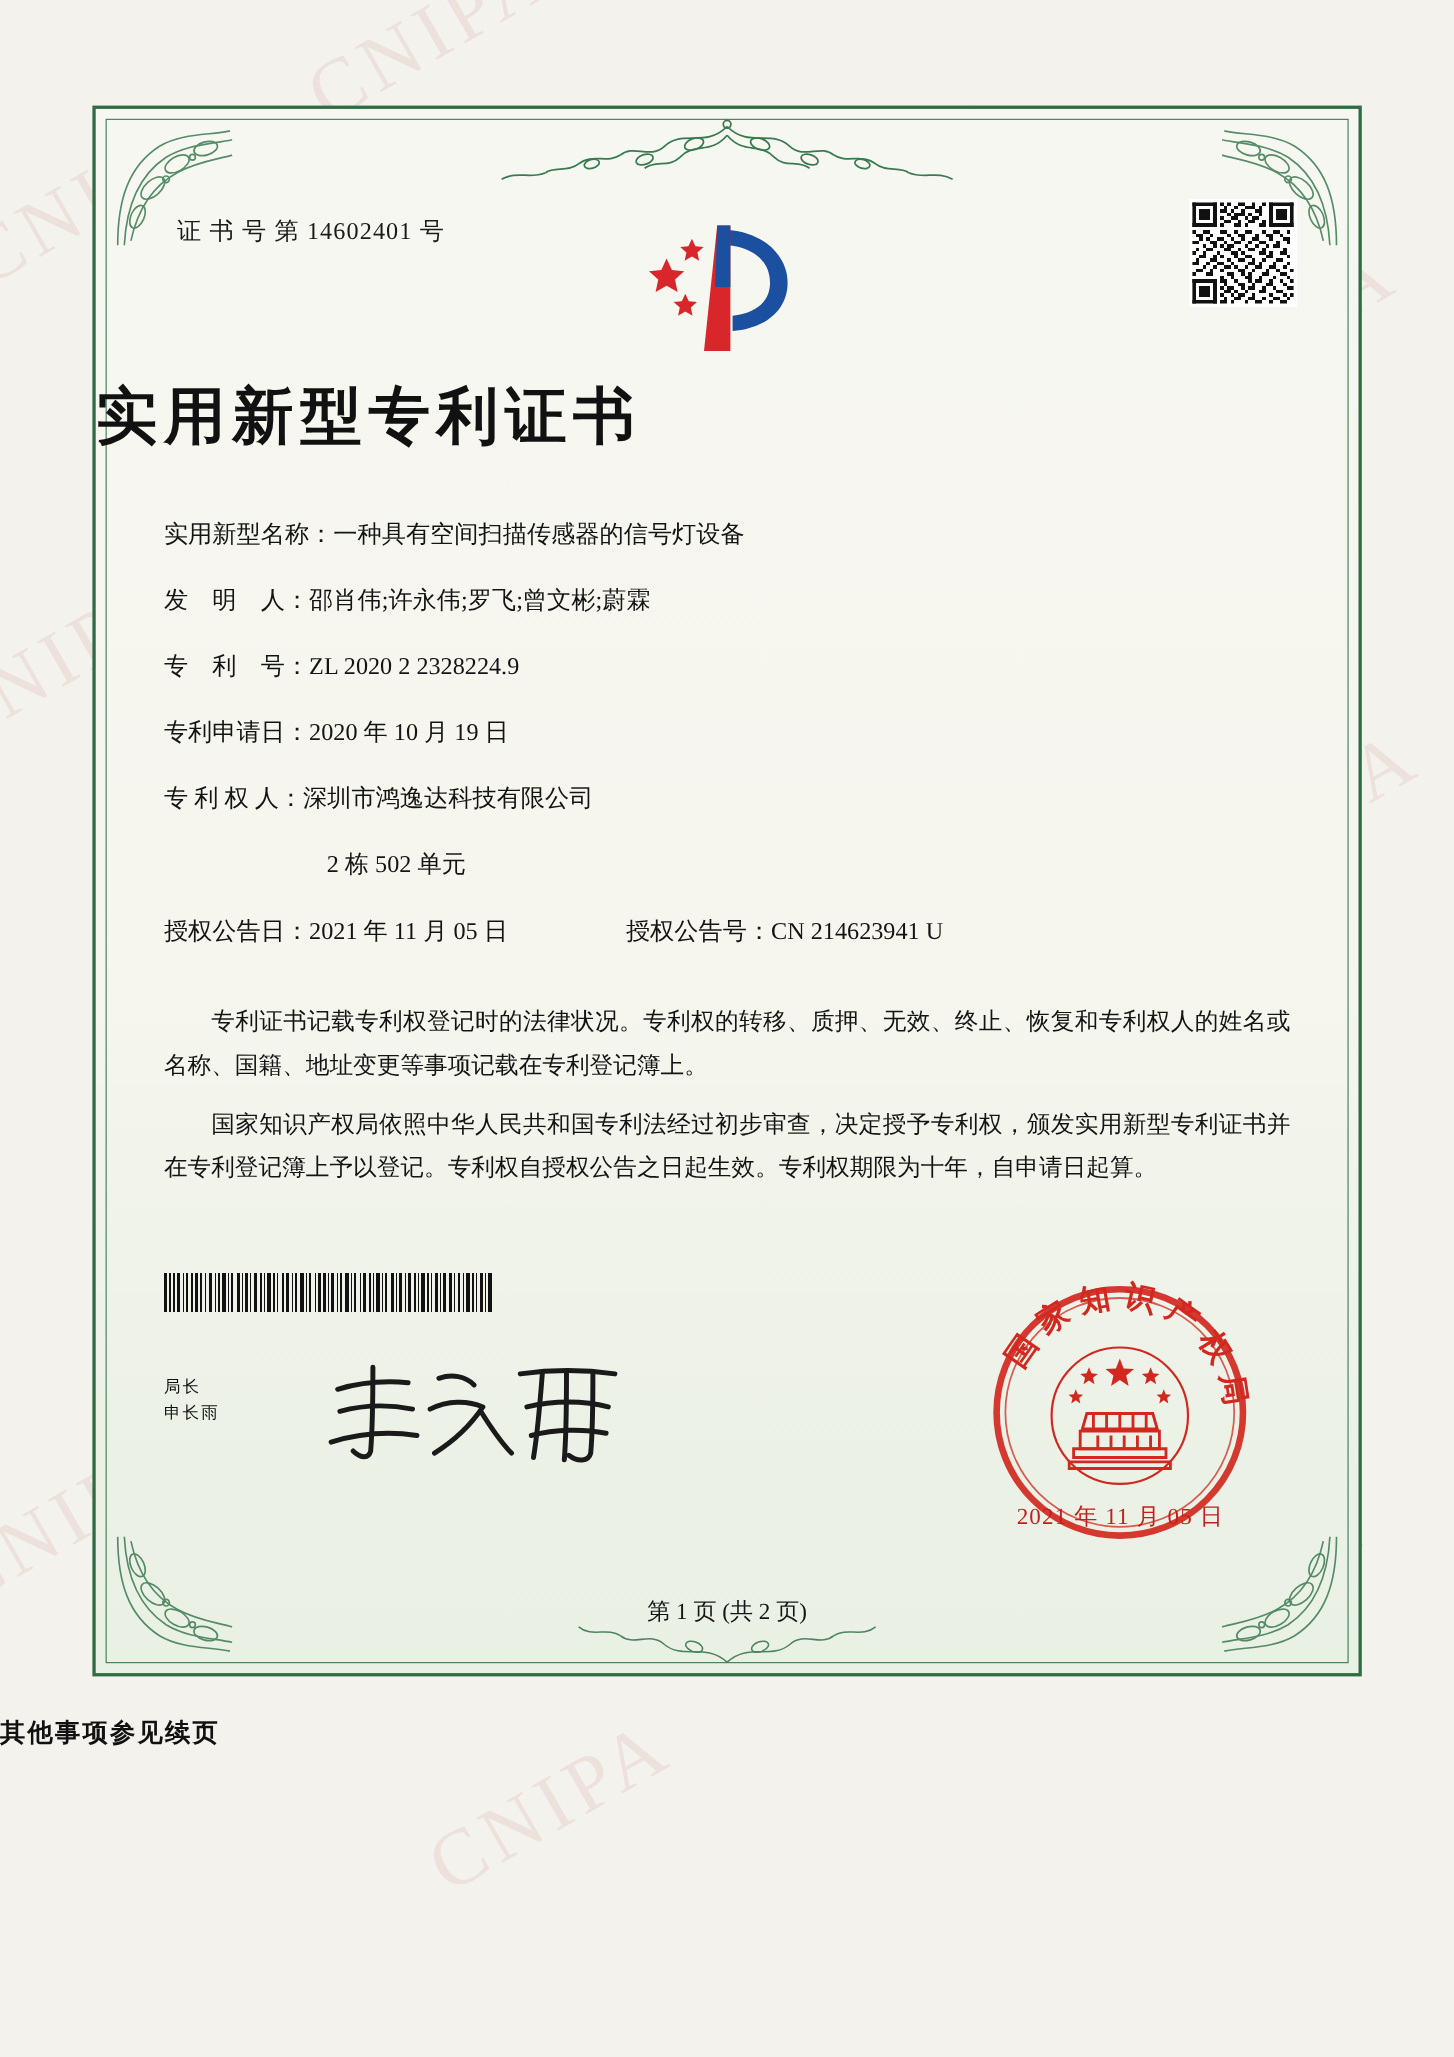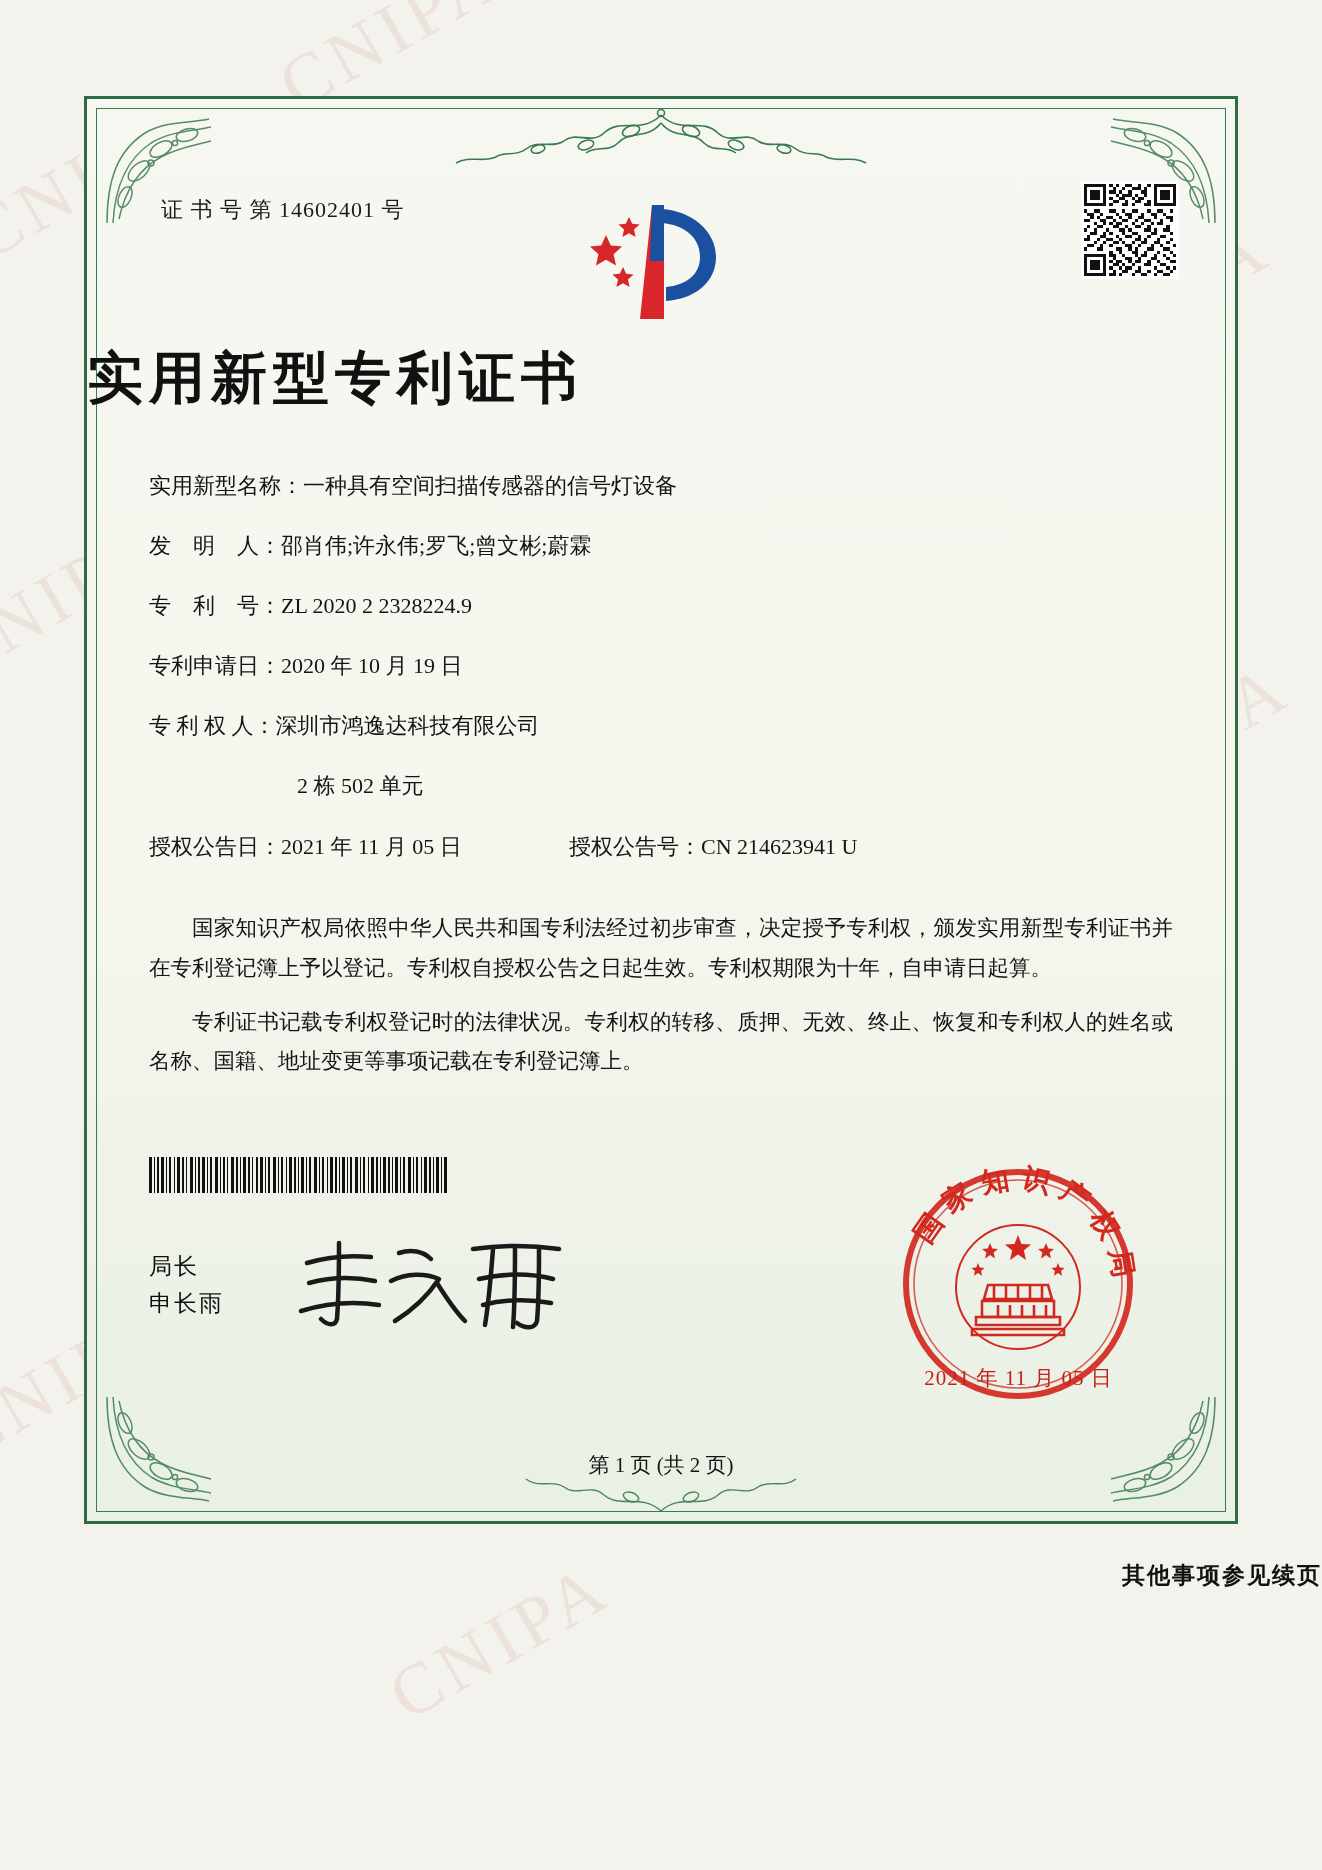--- a/index.html
+++ b/index.html
@@ -195,21 +195,21 @@
     width: 300px;
     height: 36px;
   }
   .barcode svg { width: 100%; height: 100%; display: block; }
 
   
   .sig-block {
     position: absolute;
     left: 62px;
     top: 1150px;
-    font-size: 23px;
+    font-size: 15px;
     line-height: 1.6;
     color: #111;
     letter-spacing: 2px;
   }
   .signature {
     position: absolute;
     left: 200px;
     top: 1128px;
     width: 300px;
     height: 110px;
@@ -244,21 +244,21 @@
     text-align: center;
     font-size: 21px;
     color: #151515;
   }
 
   
   .footer-note {
     position: absolute;
     left: 0; right: 0;
     top: 1560px;
-    text-align: right;
+    text-align: left;
     font-size: 23px;
     color: #111;
     letter-spacing: 2px;
     z-index: 3;
     font-weight: 700;
   }
 </style>
 </head>
 <body>
 
@@ -622,22 +622,22 @@
         <div class="pub-left">
           <span>授权公告日：</span><span>2021 年 11 月 05 日</span>
         </div>
         <div class="pub-right">
           <span>授权公告号：</span><span>CN 214623941 U</span>
         </div>
       </div>
     </div>
 
     <div class="paragraphs">
+      <p>专利证书记载专利权登记时的法律状况。专利权的转移、质押、无效、终止、恢复和专利权人的姓名或名称、国籍、地址变更等事项记载在专利登记簿上。</p>
       <p>国家知识产权局依照中华人民共和国专利法经过初步审查，决定授予专利权，颁发实用新型专利证书并在专利登记簿上予以登记。专利权自授权公告之日起生效。专利权期限为十年，自申请日起算。</p>
-      <p>专利证书记载专利权登记时的法律状况。专利权的转移、质押、无效、终止、恢复和专利权人的姓名或名称、国籍、地址变更等事项记载在专利登记簿上。</p>
     </div>
 
     <div class="barcode">
       <svg viewBox="0 0 300 36" shape-rendering="crispEdges">
         <g fill="#111">
           <rect x="0" y="0" width="3" height="36"></rect>
             <rect x="5" y="0" width="1" height="36"></rect>
           <rect x="8" y="0" width="2" height="36"></rect>
             <rect x="12" y="0" width="3" height="36"></rect>
           <rect x="17" y="0" width="1" height="36"></rect>

